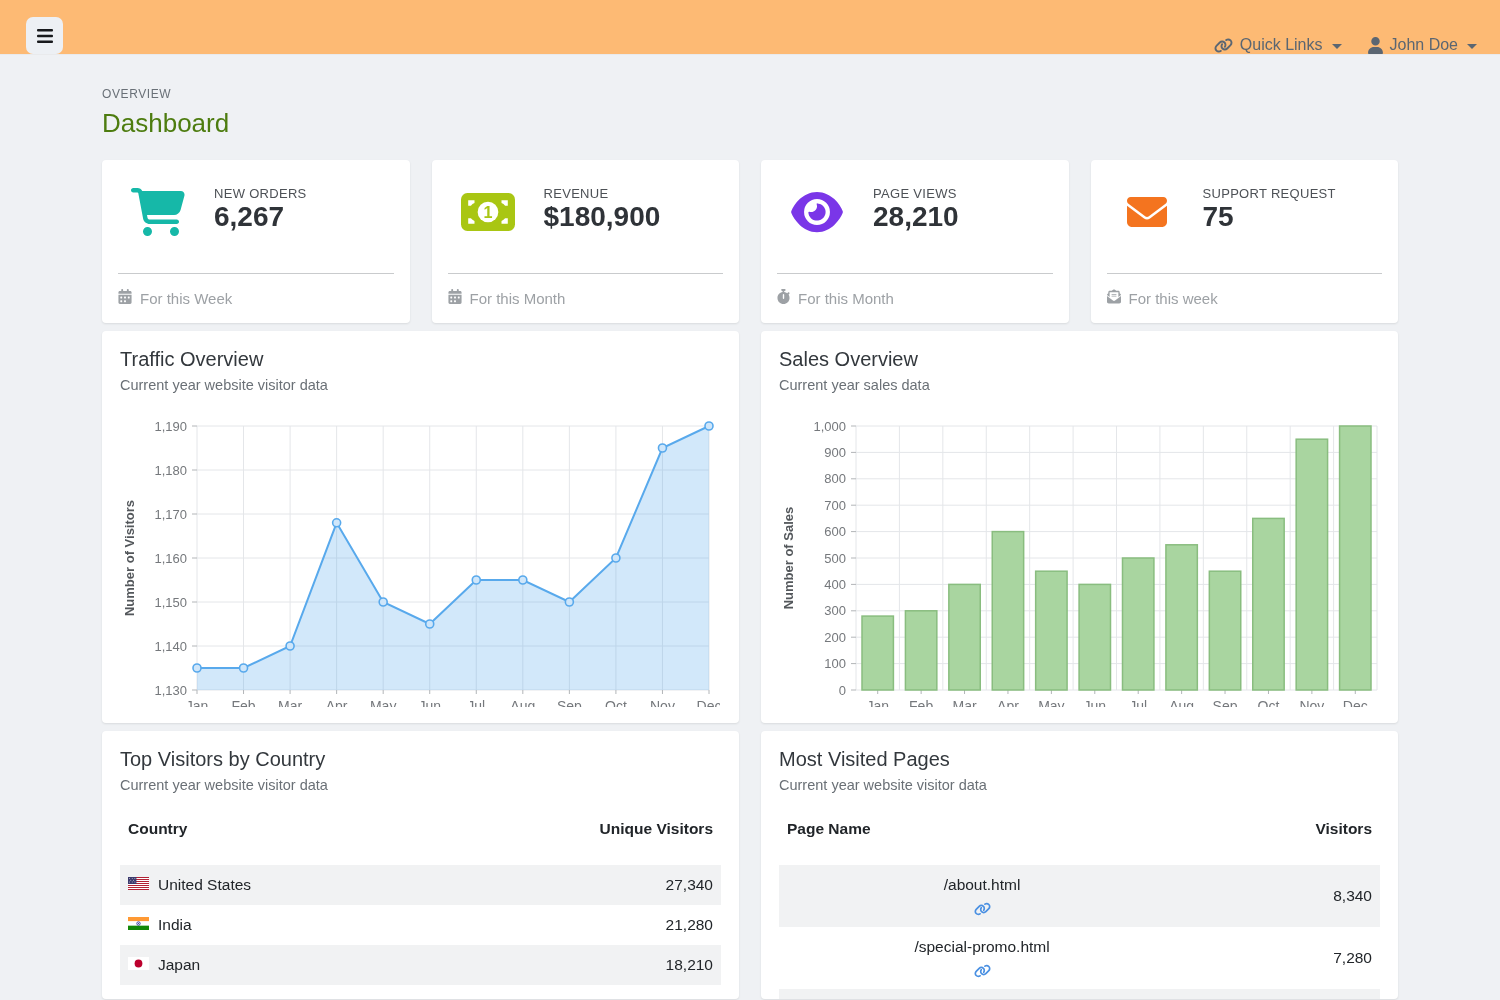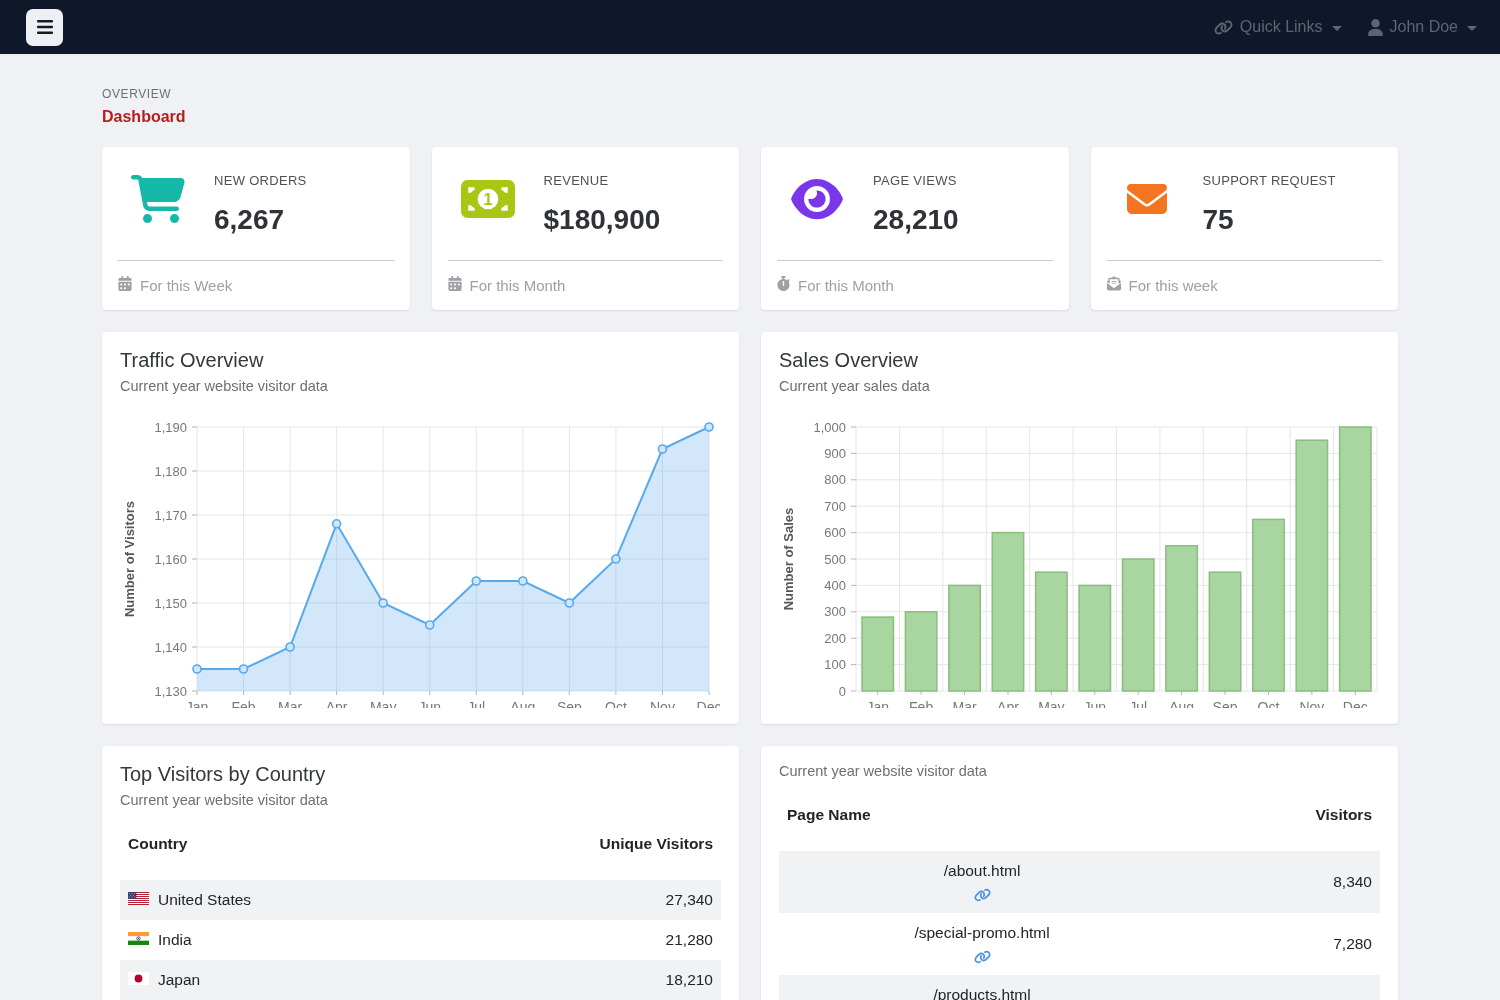--- a/index.html
+++ b/index.html
@@ -1,53 +1,53 @@
 <!DOCTYPE html>
 <html><head>
 <meta charset="utf-8">
 <style>
   * { margin:0; padding:0; box-sizing:border-box; }
   html,body { width:1500px; height:1000px; overflow:hidden; }
   body { font-family:"Liberation Sans", sans-serif; background:#eff1f4; color:#33383d; }
 
   
-  .navbar { height:55px; background:#0f172a; display:flex; align-items:center;
+  .navbar { height:55px; background:#fdba74; display:flex; align-items:flex-end;
             justify-content:space-between; padding:0 23px 0 26px; border-bottom:1px solid #e9eaec; }
   .menu-btn { width:37px; height:37px; background:#edf0f4; border:none; border-radius:7px;
               display:flex; align-items:center; justify-content:center; cursor:pointer; }
   .menu-btn svg { display:block; }
   .nav-right { display:flex; align-items:center; gap:26px; }
   .nav-item { display:flex; align-items:center; gap:7px; color:#5b6672; font-size:16px; cursor:pointer; }
   .nav-item svg { display:block; fill:#5b6672; }
   .caret { width:0; height:0; border-left:5px solid transparent; border-right:5px solid transparent;
            border-top:5px solid #5b6672; margin-left:2px; margin-top:2px; }
 
   
   .container { width:1296px; margin:0 auto; padding-top:32px; }
   .overline { font-size:12px; letter-spacing:.6px; color:#697077; margin-bottom:7px; }
-  .page-title { font-size:16px; font-weight:700; color:#b91c1c; margin-bottom:21px; }
+  .page-title { font-size:26px; font-weight:400; color:#4d7c0f; margin-bottom:21px; }
 
   .card { background:#ffffff; border-radius:4px; box-shadow:0 1px 2px rgba(60,64,67,.12); }
 
   
   .stats-row { display:grid; grid-template-columns:repeat(4,1fr); gap:22px; }
   .stat-card { height:163px; display:flex; flex-direction:column; }
   .stat-top { display:flex; align-items:flex-start; padding:24px 16px 0 16px; flex:1; }
   .stat-icon { width:56px; height:52px; margin:2px 28px 0 12px; display:flex;
                align-items:center; justify-content:center; flex-shrink:0; }
   .stat-info { padding-top:2px; }
-  .stat-label { font-size:13px; color:#4d5156; letter-spacing:.3px; margin-bottom:16px; }
+  .stat-label { font-size:13px; color:#4d5156; letter-spacing:.3px; margin-bottom:0; }
   .stat-value { font-size:28px; font-weight:700; color:#2f3338; }
   .stat-divider { border:none; border-top:1px solid #c9cbcd; margin:0 16px; }
   .stat-footer { display:flex; align-items:center; gap:8px; padding:15px 16px 16px 16px;
                  color:#9da1a5; font-size:15px; }
   .stat-footer svg { fill:#9da1a5; flex-shrink:0; }
 
   
-  .two-col { display:grid; grid-template-columns:1fr 1fr; gap:22px; margin-top:22px; }
+  .two-col { display:grid; grid-template-columns:1fr 1fr; gap:22px; margin-top:8px; }
   .panel { padding:17px 18px 18px 18px; }
   .panel-title { font-size:20px; font-weight:400; color:#33383d; margin-bottom:6px; }
   .panel-subtitle { font-size:14.5px; color:#6a7076; }
   .chart-card { height:392px; }
   .chart-svg { margin-top:14px; display:block; }
 
   
   .table-card { height:268px; overflow:hidden; }
   table { width:100%; border-collapse:collapse; margin-top:17px; font-size:15.5px; }
   th { text-align:left; font-weight:700; color:#212529; padding:10px 8px 27px 8px; }
@@ -446,20 +446,21 @@
               <span>Japan</span>
             </span>
               </td>
             <td class="num">18,210</td>
           </tr>
         </tbody>
       </table>
     </div>
 
     <div class="card panel table-card">
+      <div class="panel-title">Most Visited Pages</div>
       <div class="panel-subtitle">Current year website visitor data</div>
       <table>
         <thead>
           <tr>
             <th>Page Name</th>
             <th class="num">Visitors</th>
           </tr>
         </thead>
         <tbody>
           <tr>

